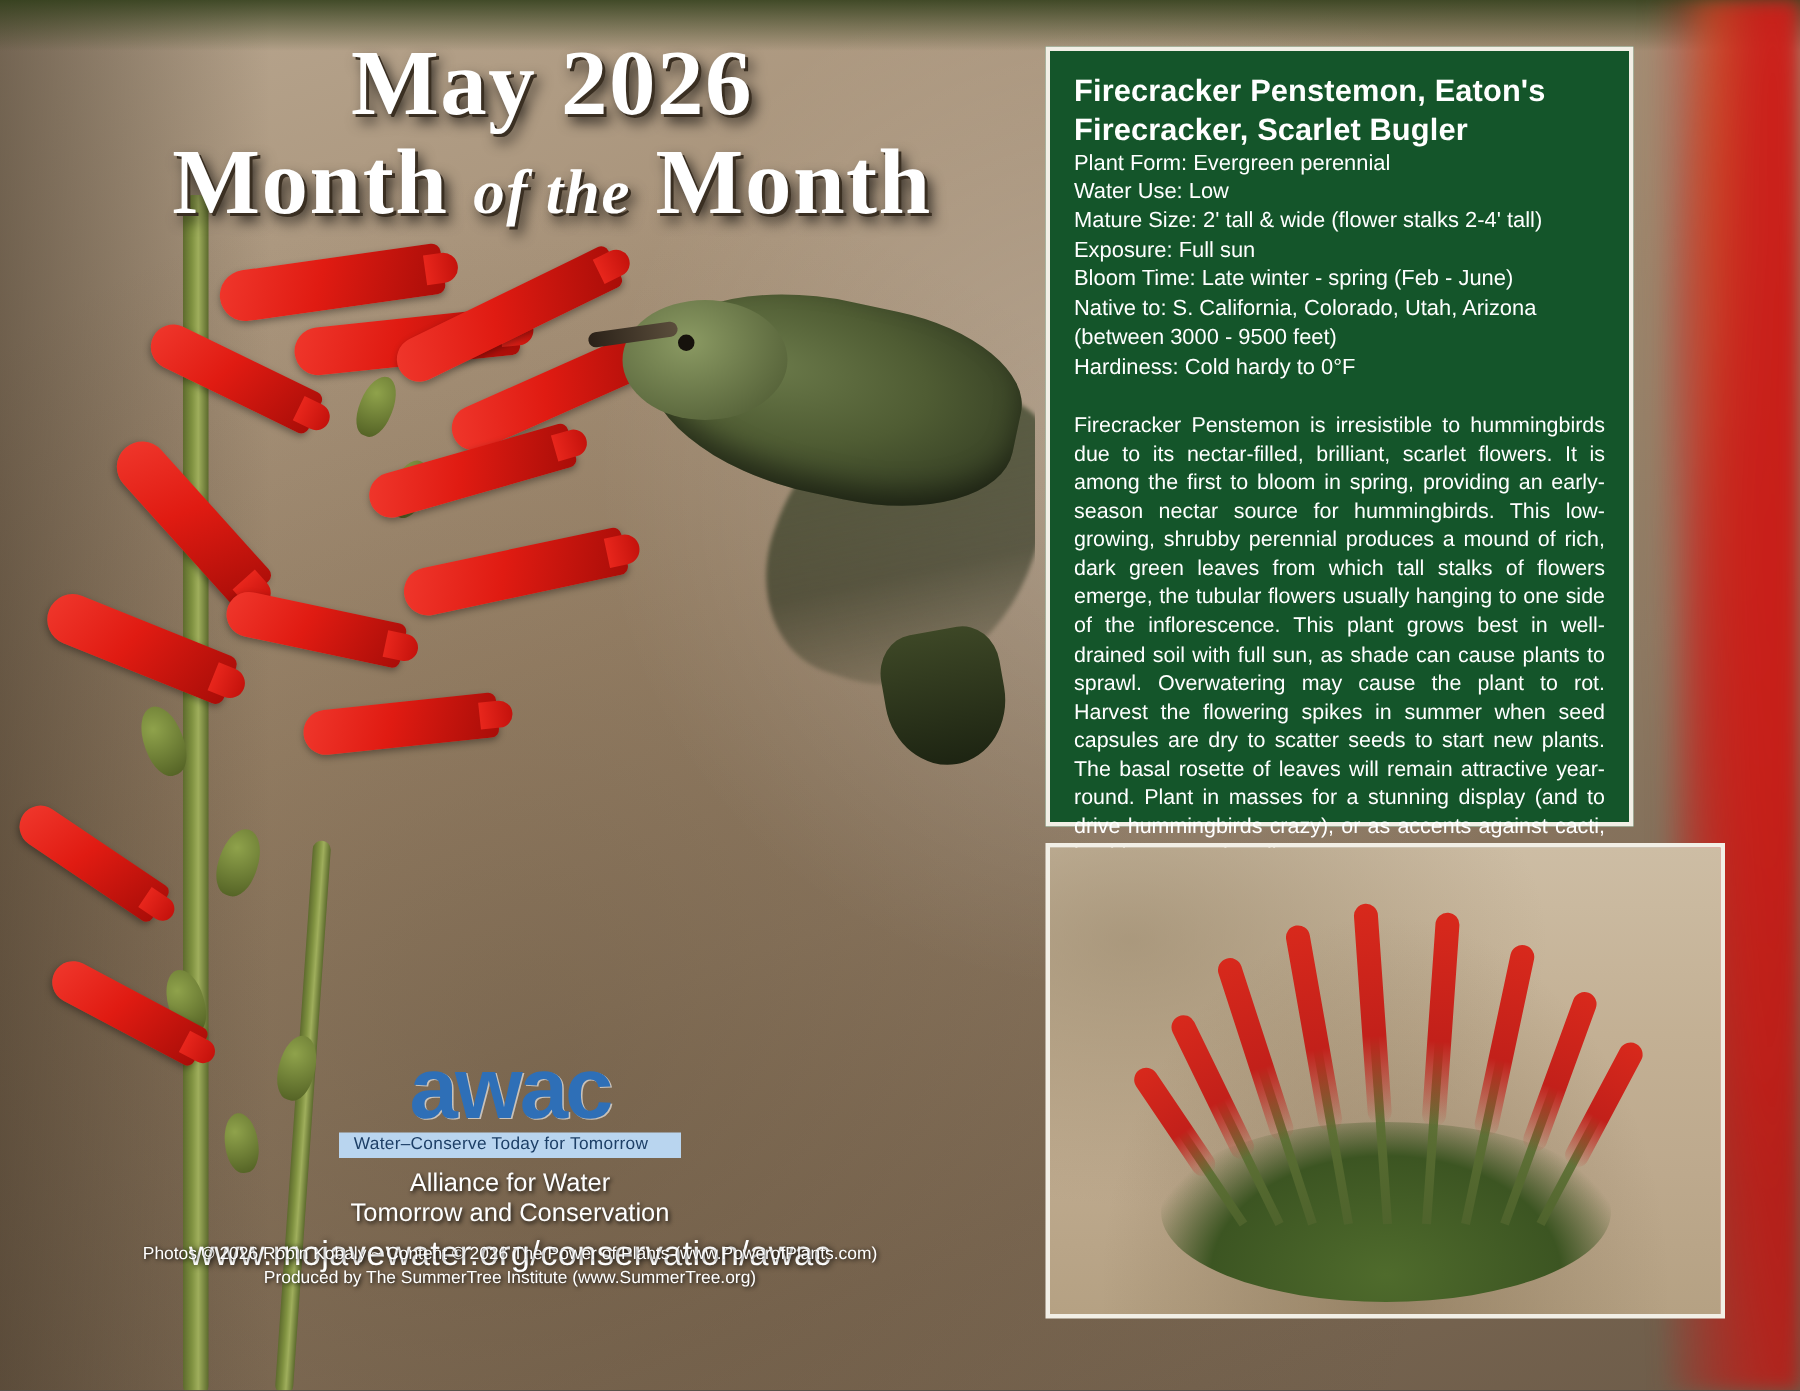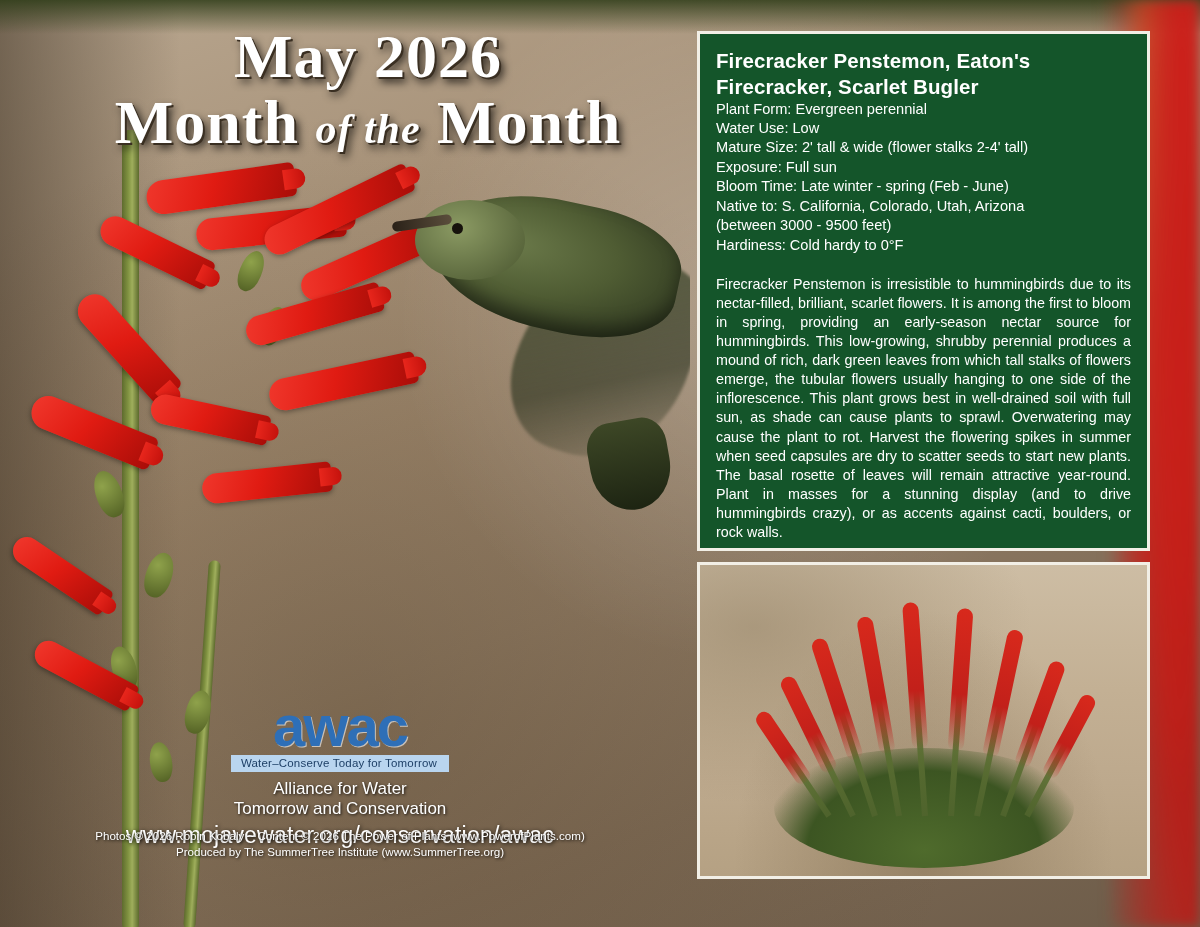--- a/index.html
+++ b/index.html
@@ -157,21 +157,21 @@
   }
   .headline .small-of {
     font-size: 42px;
     font-style: italic;
   }
 
   
   .panel {
     position: absolute;
     left: 697px; top: 31px;
-    width: 453px;
+    width: 392px;
     height: 520px;
     background: #14552a;
     border: 3px solid #f2efe6;
     box-sizing: border-box;
     padding: 14px 16px 10px 16px;
     color: #ffffff;
   }
   .panel h1 {
     margin: 0;
     font-size: 20.5px;
@@ -261,21 +261,21 @@
     text-shadow: 1px 1px 0 rgba(255,255,255,0.6);
     line-height: 0.95;
   }
   .awac-bar {
     margin: 2px auto 0 auto;
     width: 216px;
     background: #b9d5ef;
     color: #1d3f66;
     font-size: 11.5px;
     letter-spacing: 0.2px;
-    padding: 2px 2px 3px 0;
+    padding: 2px 12px 3px 0;
   }
   .logo-caption {
     margin-top: 5px;
     font-size: 17px;
     line-height: 1.18;
     text-shadow: 1px 1px 3px rgba(0,0,0,0.85);
   }
   .logo-sub {
     margin-top: 3px;
     font-size: 13.4px;

